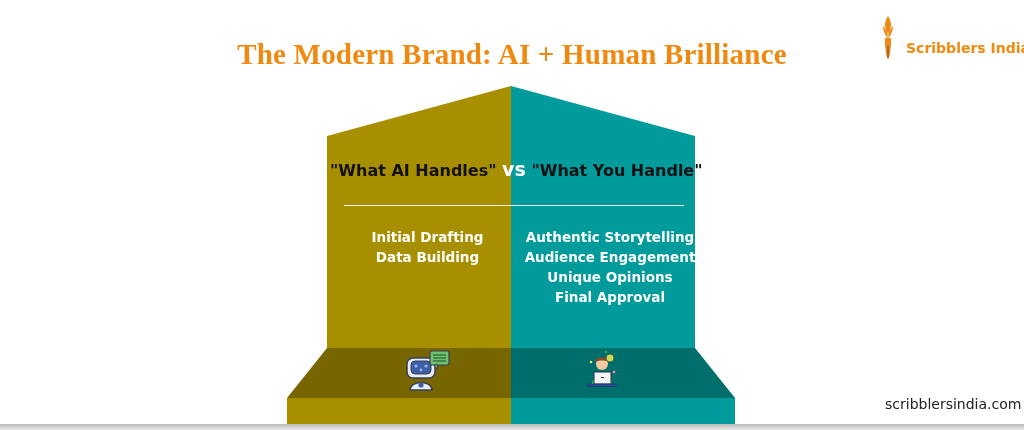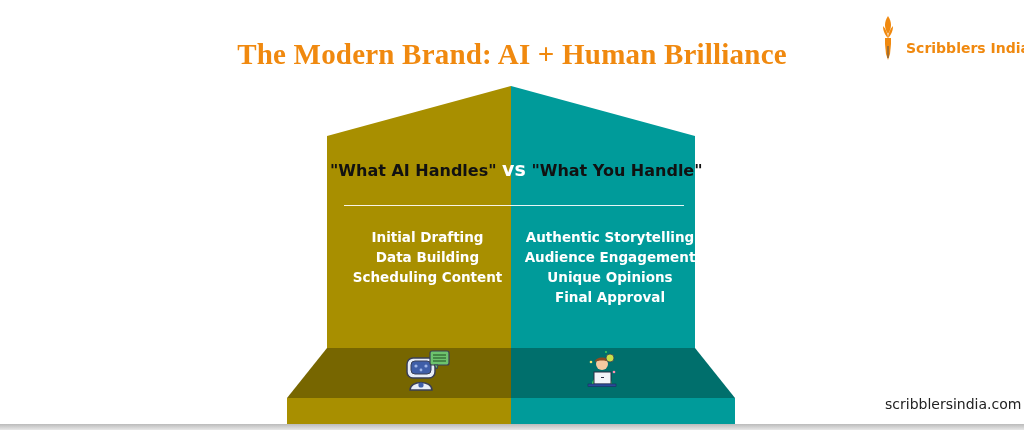--- a/index.html
+++ b/index.html
@@ -52,21 +52,20 @@
   <span>"What AI Handles"</span>
   <span class="vs">vs</span>
   <span>"What You Handle"</span>
 </div>
 
 <div class="divider"></div>
 
 <ul class="list left">
   <li>Initial Drafting</li>
   <li>Data Building</li>
-  <li>Scheduling Content</li>
 </ul>
 
 <ul class="list right">
   <li>Authentic Storytelling</li>
   <li>Audience Engagement</li>
   <li>Unique Opinions</li>
   <li>Final Approval</li>
 </ul>
 
 <svg class="icon" style="left:404px;top:350px;" width="48" height="44" viewBox="0 0 48 44">

